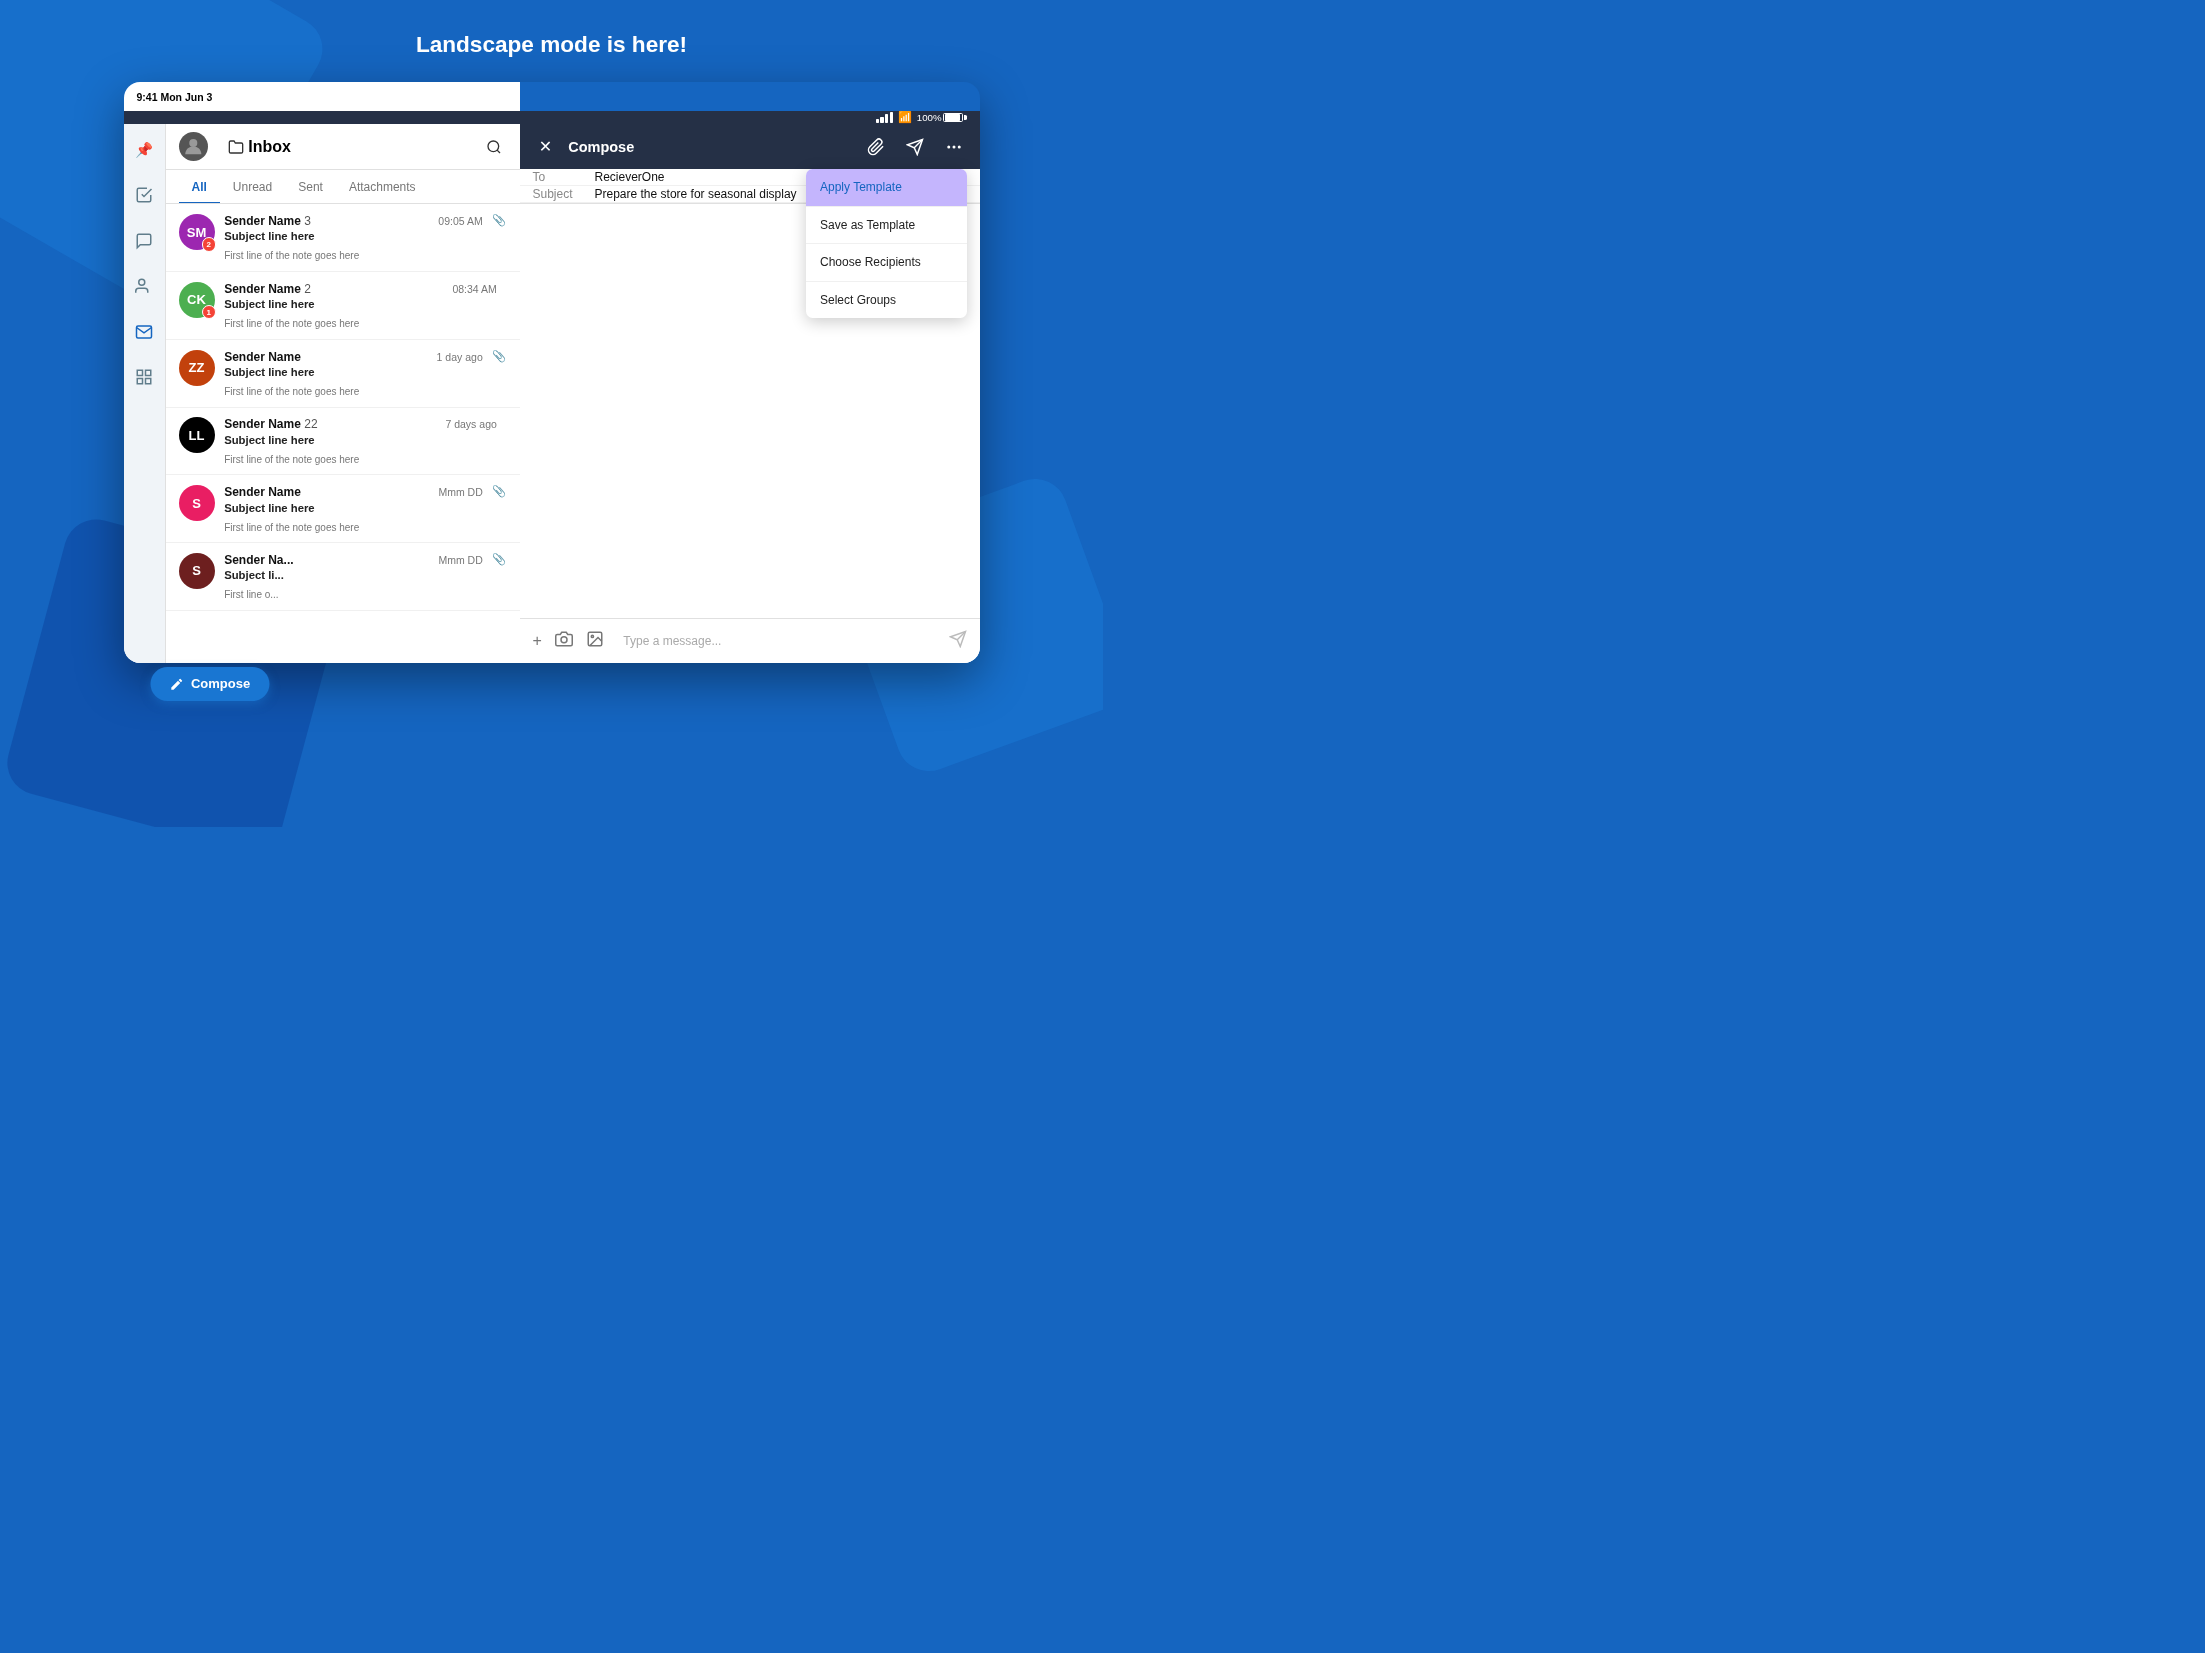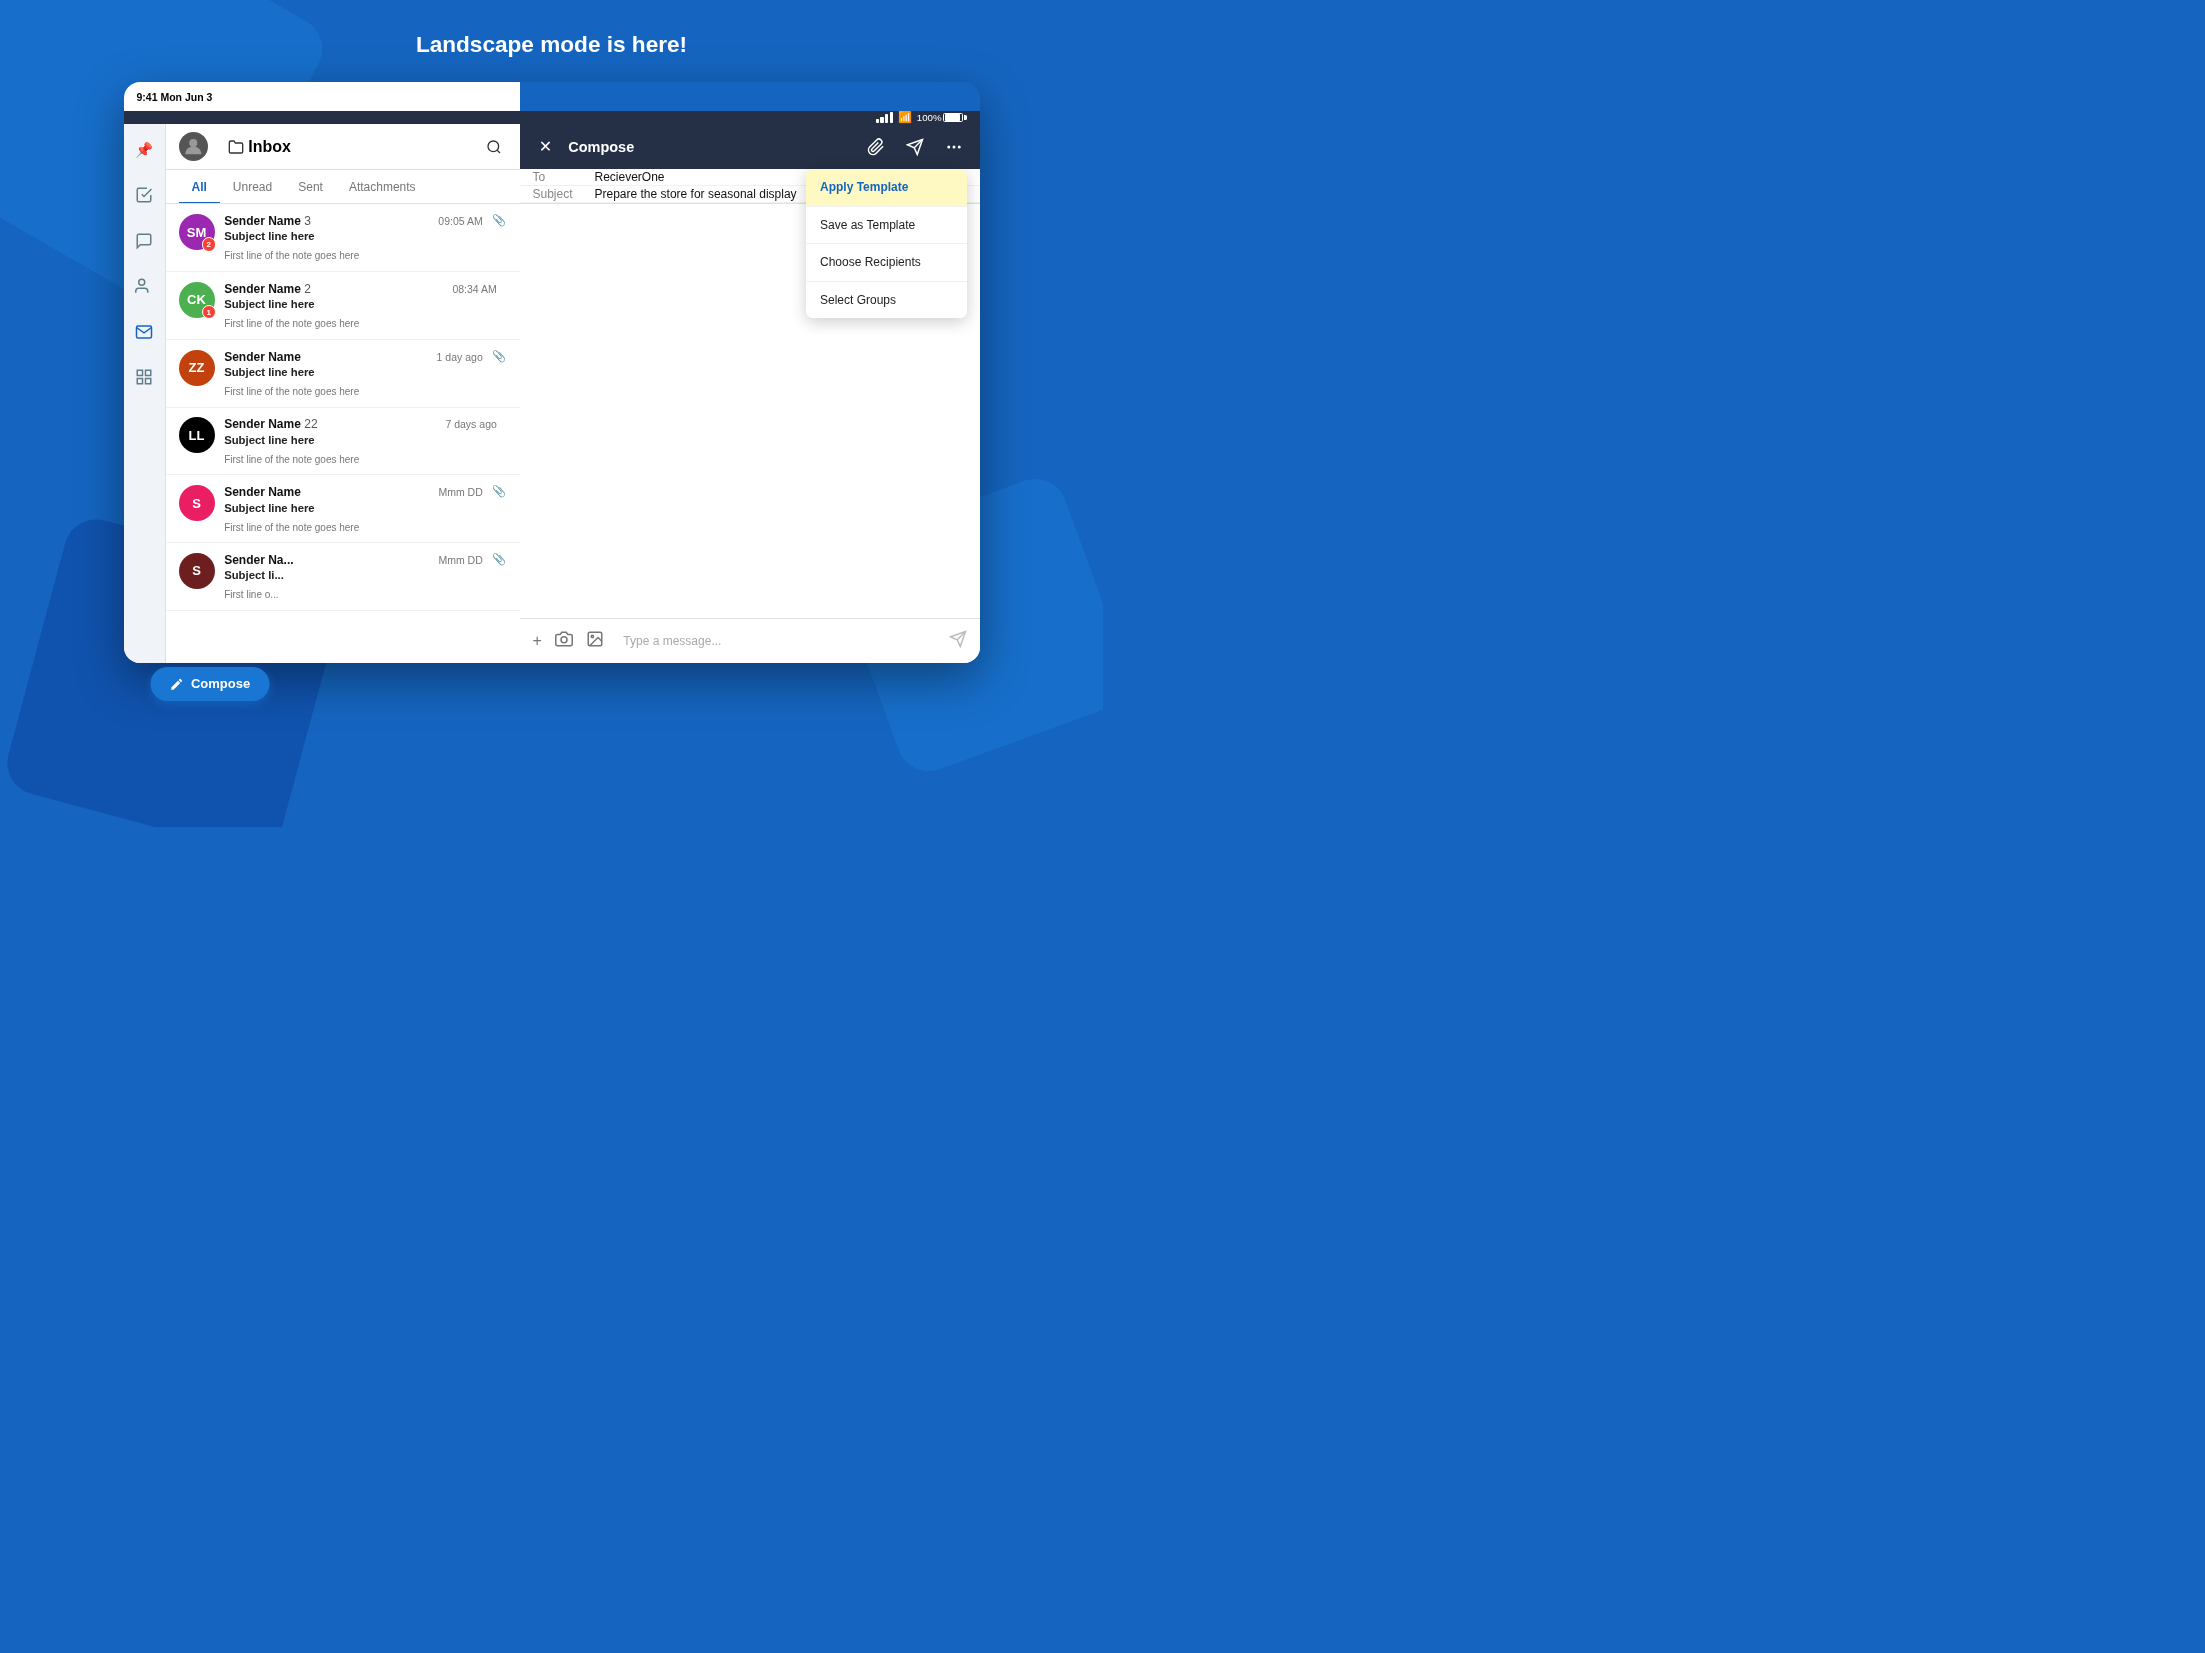--- a/index.html
+++ b/index.html
@@ -425,23 +425,23 @@
       padding: 11.3px 14.5px;
       font-size: 12px;
       color: #222;
       cursor: pointer;
       border-bottom: 0.8px solid #f0f0f0;
     }
     .dropdown-item:last-child {
       border-bottom: none;
     }
     .dropdown-item:first-child {
-      background: #fef9c3;
+      background: #c4b5fd;
       color: #1565C0;
-      font-weight: 700;
+      font-weight: 400;
     }
 
     
     .compose-fab {
       position: absolute;
       bottom: 57px;
       left: 50%;
       transform: translateX(-50%);
       background: #1976D2;
       color: #fff;

